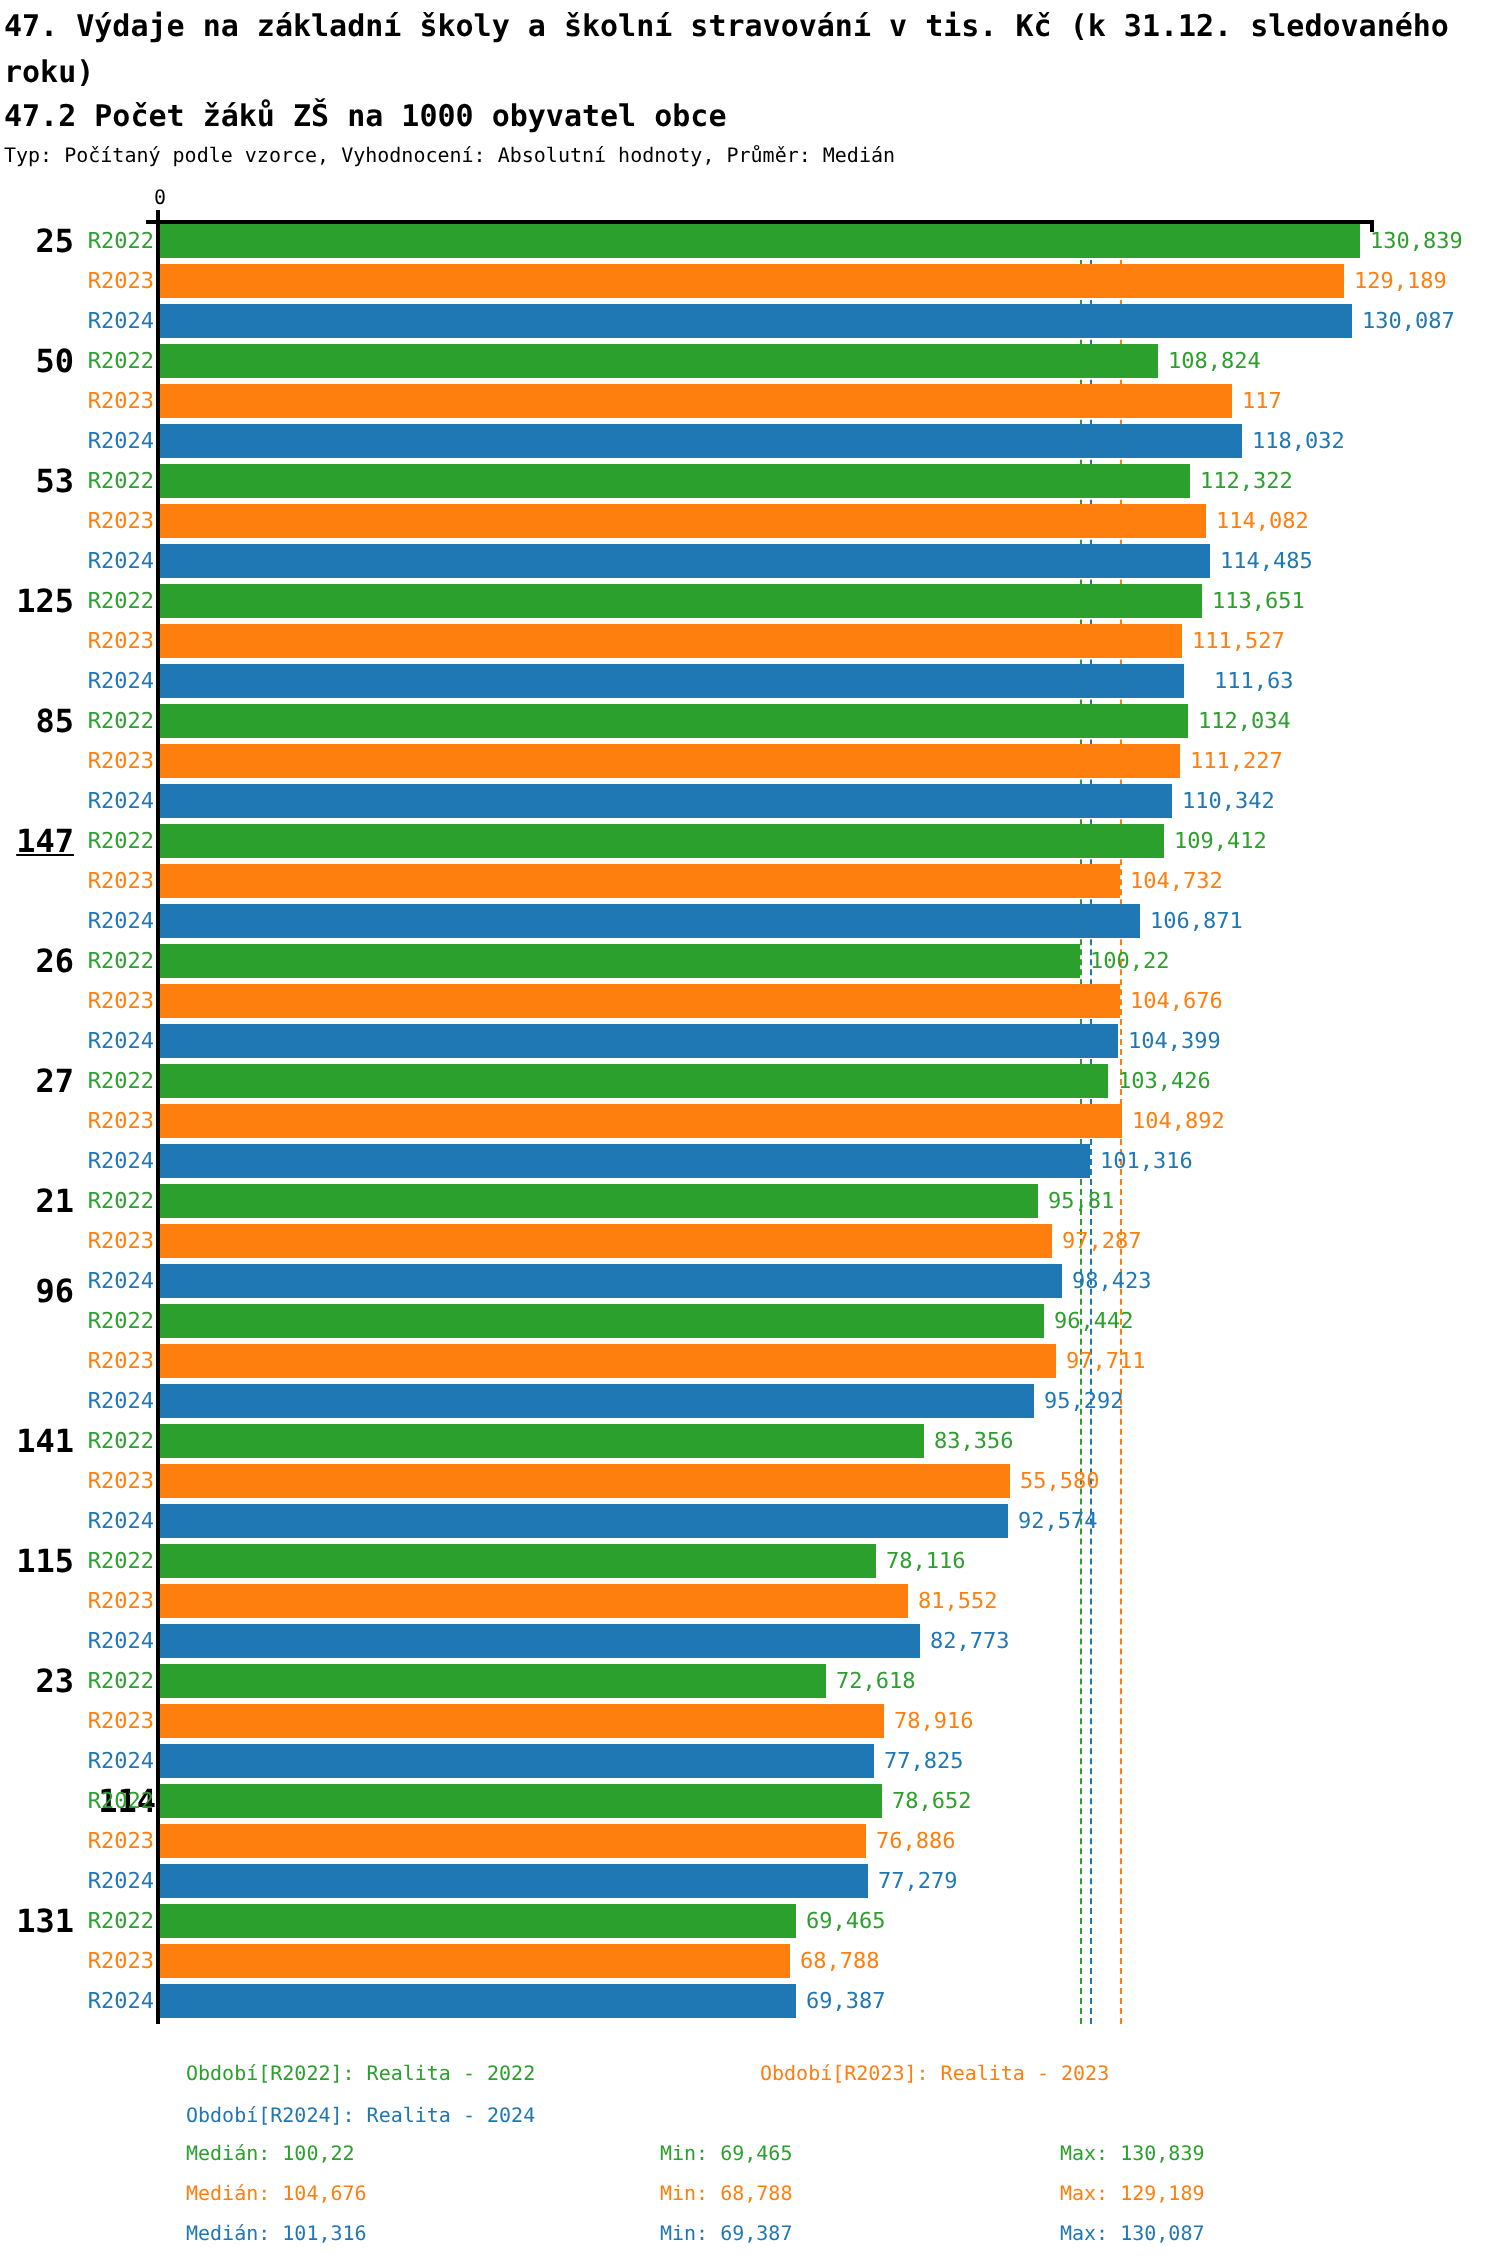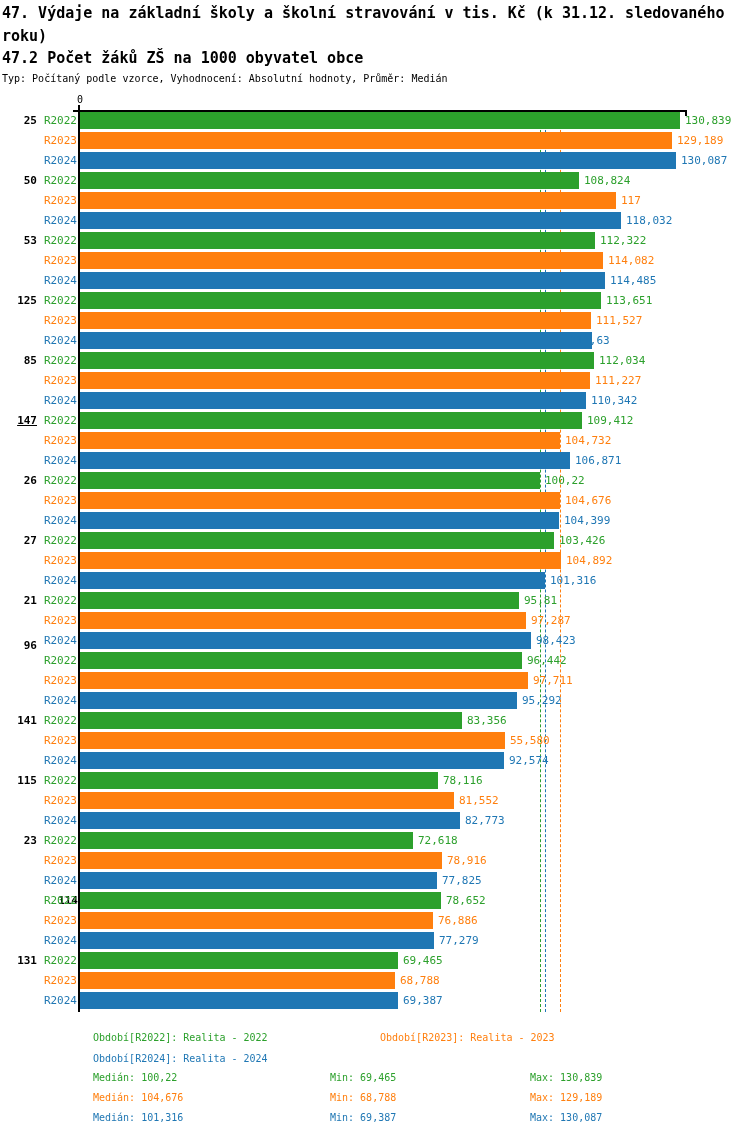--- a/index.html
+++ b/index.html
@@ -7,21 +7,21 @@
           font-family:"DejaVu Sans Mono","Liberation Mono",monospace;color:#000;overflow:hidden}
   .canvas div{position:absolute}
   .title{left:2px;top:2px;width:748px;font-size:15px;font-weight:bold;line-height:23px}
   .subtitle{left:2px;top:49px;font-size:15px;font-weight:bold;white-space:nowrap}
   .typline{left:2px;top:73px;font-size:10px;white-space:nowrap}
   .zero{left:71px;top:94px;width:18px;text-align:center;font-size:10px}
   .vaxis{left:78px;top:105px;width:2px;height:907px;background:#000;z-index:2}
   .haxis{left:73px;top:110px;width:614px;height:2px;background:#000;z-index:2}
   .htick{left:685px;top:110px;width:2px;height:6px;background:#000;z-index:2}
   .layer{left:0;top:0;width:0;height:0}
-  .glabel{left:0;width:37px;text-align:right;font-size:11px;font-weight:bold;line-height:17px;z-index:3}
+  .glabel{left:0;width:37px;text-align:right;font-size:16px;font-weight:bold;line-height:17px;z-index:3}
   .rlabel{left:0;width:77px;text-align:right;font-size:11px;line-height:17px;z-index:3}
   .bar{height:17px;z-index:2}
   .vlabel{font-size:11px;line-height:17px;z-index:3;white-space:nowrap}
   .median{top:110px;height:902px;width:0;border-left:1px dashed #000;z-index:1}
   .lg{font-size:10px;line-height:14px;white-space:nowrap;z-index:3}
 </style>
 </head>
 <body>
 
 <div class="canvas">
@@ -72,21 +72,21 @@
       <div class="vlabel" style="top: 272px; left: 610px; color: rgb(31, 119, 180);">114,485</div>
       <div class="glabel" style="top: 292px;">125</div>
       <div class="rlabel" style="top: 292px; color: rgb(44, 160, 44);">R2022</div>
       <div class="bar" style="top: 292px; left: 80px; width: 521px; background: rgb(44, 160, 44);"></div>
       <div class="vlabel" style="top: 292px; left: 606px; color: rgb(44, 160, 44);">113,651</div>
       <div class="rlabel" style="top: 312px; color: rgb(255, 127, 14);">R2023</div>
       <div class="bar" style="top: 312px; left: 80px; width: 511px; background: rgb(255, 127, 14);"></div>
       <div class="vlabel" style="top: 312px; left: 596px; color: rgb(255, 127, 14);">111,527</div>
       <div class="rlabel" style="top: 332px; color: rgb(31, 119, 180);">R2024</div>
       <div class="bar" style="top: 332px; left: 80px; width: 512px; background: rgb(31, 119, 180);"></div>
-      <div class="vlabel" style="top: 332px; left: 570px; color: rgb(31, 119, 180); text-align: center;">111,63</div>
+      <div class="vlabel" style="top: 332px; left: 607px; color: rgb(31, 119, 180); text-align: center;">111,63</div>
       <div class="glabel" style="top: 352px;">85</div>
       <div class="rlabel" style="top: 352px; color: rgb(44, 160, 44);">R2022</div>
       <div class="bar" style="top: 352px; left: 80px; width: 514px; background: rgb(44, 160, 44);"></div>
       <div class="vlabel" style="top: 352px; left: 599px; color: rgb(44, 160, 44);">112,034</div>
       <div class="rlabel" style="top: 372px; color: rgb(255, 127, 14);">R2023</div>
       <div class="bar" style="top: 372px; left: 80px; width: 510px; background: rgb(255, 127, 14);"></div>
       <div class="vlabel" style="top: 372px; left: 595px; color: rgb(255, 127, 14);">111,227</div>
       <div class="rlabel" style="top: 392px; color: rgb(31, 119, 180);">R2024</div>
       <div class="bar" style="top: 392px; left: 80px; width: 506px; background: rgb(31, 119, 180);"></div>
       <div class="vlabel" style="top: 392px; left: 591px; color: rgb(31, 119, 180);">110,342</div>

